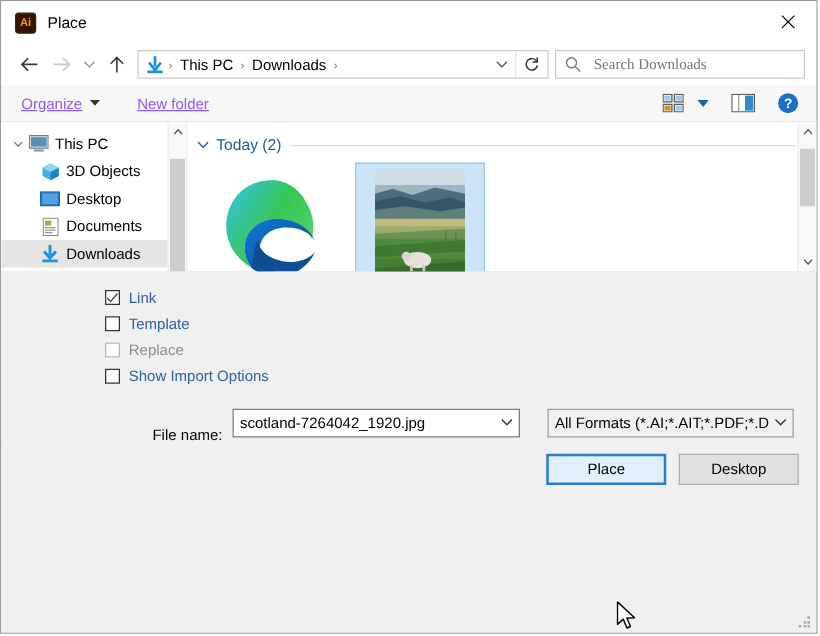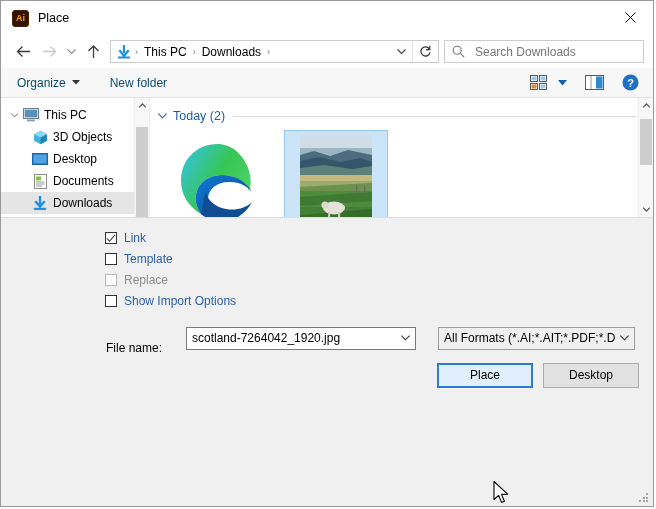--- a/index.html
+++ b/index.html
@@ -62,27 +62,27 @@
     color:#444;font-size:10px;margin-left:auto;flex:0 0 22px;
   }
   .addr-refresh{
     width:25px;height:21px;display:flex;align-items:center;justify-content:center;
     color:#333;font-size:13px;border-left:1px solid #e2e2e2;flex:0 0 25px;
   }
   .searchbar{
     width:200px;height:23px;border:1px solid #cccccc;background:#fff;
     display:flex;align-items:center;margin-left:5px;box-sizing:border-box;flex:0 0 200px;
   }
-  .search-ph{color:#767676;font-size:12px;margin-left:7px;}
+  .search-ph{color:#767676;font-size:12px;margin-left:7px;font-family:Liberation Serif, serif;}
   
   .toolbar{
     height:30px;flex:0 0 30px;background:#f7f7f7;border-bottom:1px solid #e4e4e4;
     display:flex;align-items:center;padding:0 10px;box-sizing:border-box;
   }
-  .tb-item{font-size:12px;color:#0c4a6e;display:flex;align-items:center;height:22px;padding:0 6px;}
+  .tb-item{font-size:12px;color:#8b5cf6;display:flex;align-items:center;height:22px;padding:0 6px;text-decoration:underline;}
   .tb-caret{font-size:8px;margin-left:6px;color:#333;}
   .tb-right{margin-left:auto;display:flex;align-items:center;gap:2px;}
   .tb-icon{width:26px;height:22px;display:flex;align-items:center;justify-content:center;}
   
   .content{flex:1;display:flex;min-height:0;background:#fff;border-bottom:1px solid #dedede;}
   .sidebar{
     width:148px;flex:0 0 148px;background:#ffffff;position:relative;
     overflow:hidden;padding-top:6px;box-sizing:border-box;
   }
   .tree-item{
@@ -113,32 +113,32 @@
   .group-chev{font-size:9px;margin-right:6px;color:#1c5c9e;}
   .group-line{flex:1;height:1px;background:#dcdcdc;margin:0 16px 0 8px;}
   .tiles{display:flex;padding:4px 0 0 16px;gap:14px;}
   .tile{width:104px;display:flex;flex-direction:column;align-items:center;padding:4px 2px 4px 2px;box-sizing:border-box;}
   .tile.selected{background:#cce4f7;border:1px solid #99c9ef;}
   .thumb{width:96px;height:96px;display:flex;align-items:center;justify-content:center;}
   
   .options{
     background:#f0f0f0;padding:10px 0 0 0;flex:0 0 auto;
   }
-  .chk-row{display:flex;align-items:center;height:21px;padding-left:104px;}
+  .chk-row{display:flex;align-items:center;height:21px;padding-left:83px;}
   .chk{
     width:12px;height:12px;border:1px solid #333;background:#fff;box-sizing:border-box;
     display:flex;align-items:center;justify-content:center;font-size:10px;color:#4a4a4a;
     line-height:1;flex:0 0 12px;
   }
   .chk.disabled{border-color:#b7b7b7;}
   .chk-lbl{margin-left:7px;font-size:12px;color:#2b5fa8;}
   .chk-lbl.disabled{color:#8d8d8d;}
   
   .fname-row{display:flex;align-items:center;padding:10px 0 0 0;background:#f0f0f0;}
-  .fname-lbl{width:185px;text-align:right;padding-right:24px;font-size:12px;box-sizing:border-box;margin-top:19px;}
+  .fname-lbl{width:185px;text-align:right;padding-right:8px;font-size:12px;box-sizing:border-box;margin-top:19px;}
   .combo{
     height:23px;border:1px solid #7a7a7a;background:#fff;display:flex;align-items:center;
     box-sizing:border-box;
   }
   .combo.fname{width:230px;}
   .combo.ftype{width:197px;margin-left:22px;background:#f0f0f0;border-color:#9c9c9c;}
   .combo-val{flex:1;font-size:12px;padding-left:5px;overflow:hidden;white-space:nowrap;}
   .combo-arrow{width:19px;display:flex;align-items:center;justify-content:center;font-size:9px;color:#333;flex:0 0 19px;}
   
   .btn-row{display:flex;align-items:center;padding:8px 0 0 0;background:#f0f0f0;justify-content:flex-end;padding-right:14px;}

